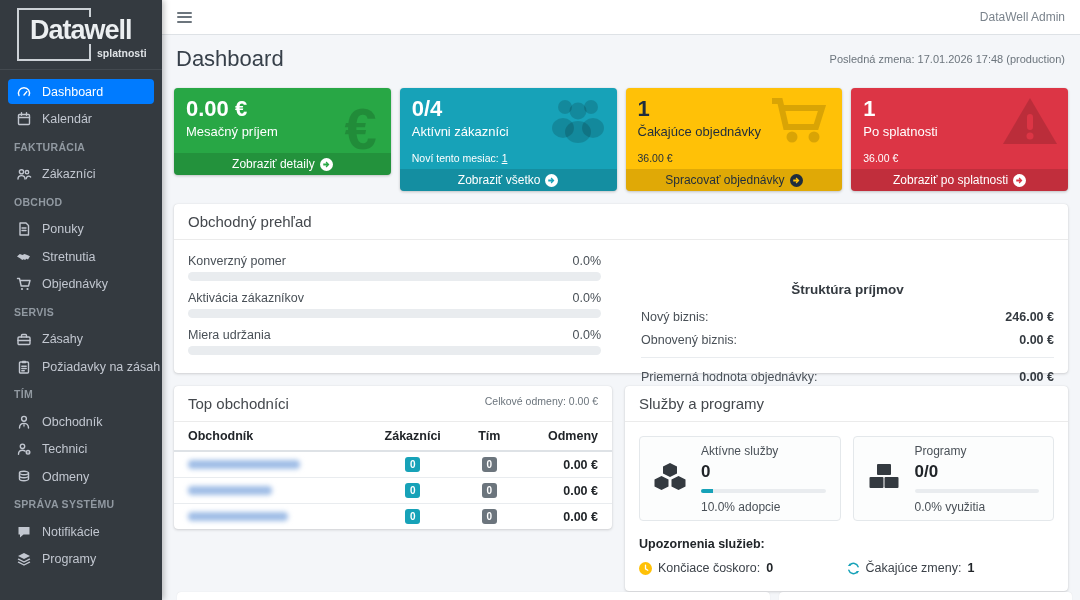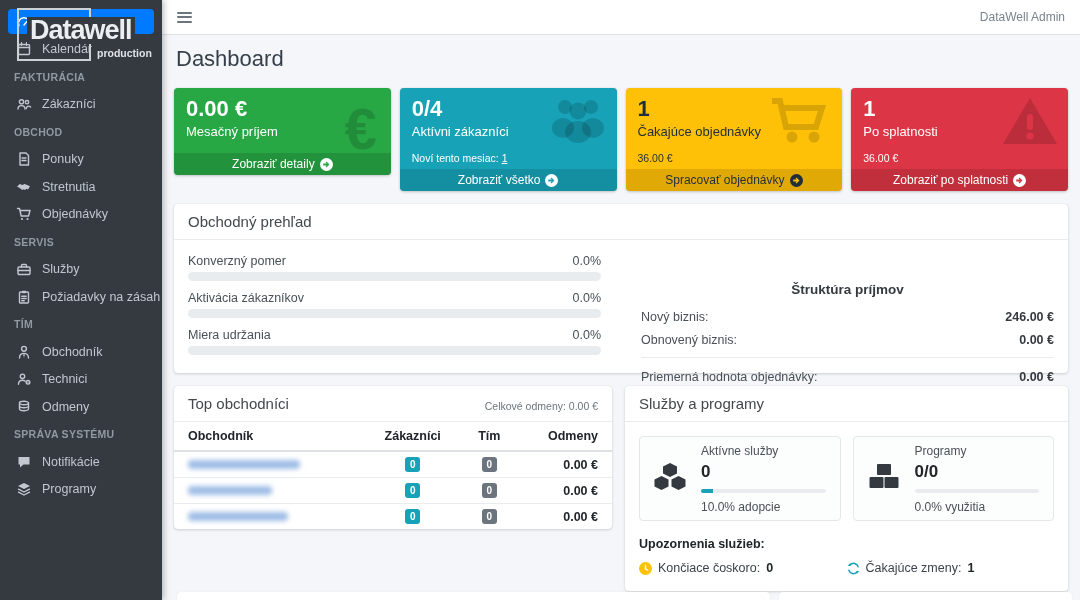--- a/index.html
+++ b/index.html
@@ -2,21 +2,21 @@
 <html><head>
 <meta charset="utf-8">
 <style>
   * { margin:0; padding:0; box-sizing:border-box; }
   html,body { width:1080px; height:600px; overflow:hidden;
     font-family:"Liberation Sans","DejaVu Sans",sans-serif; background:#f4f6f9; }
   .app { display:flex; width:1080px; height:600px; position:relative; }
 
   
   .sidebar { width:162px; height:600px; background:#343a40; flex-shrink:0;
-    display:flex; flex-direction:row; box-shadow:2px 0 6px rgba(0,0,0,.25); z-index:5; }
+    display:flex; flex-direction:column; box-shadow:2px 0 6px rgba(0,0,0,.25); z-index:5; }
   .brand { height:70px; position:relative; border-bottom:1px solid rgba(255,255,255,.08); flex-shrink:0; }
   .brand-box { position:absolute; left:17px; top:8px; width:74px; height:53px; border:2px solid #ccd1d6; }
   .brand-name { position:absolute; left:27px; top:17px; font-size:27px; font-weight:bold;
     color:#eceff1; background:#343a40; padding:0 3px; line-height:1; letter-spacing:-1px; }
   .brand-sub { position:absolute; left:95px; top:47px; font-size:10.5px; font-weight:bold;
     color:#dfe3e6; background:#343a40; padding:0 2px; }
   .nav { padding:8px 8px 0 8px; flex:1; overflow:hidden; }
   .nav-row { height:27.5px; display:flex; align-items:center; }
   .nav-item { width:100%; height:25px; display:flex; align-items:center; gap:9px;
     padding:0 7px; border-radius:4px; color:#c2c7d0; font-size:12.5px; white-space:nowrap; cursor:pointer; }
@@ -55,21 +55,21 @@
   .sb-icon { position:absolute; right:8px; top:6px; z-index:0; }
   .sb-icon.euro-glyph { font-size:58px; font-weight:bold; color:rgba(0,0,0,.16); line-height:1; top:12px; right:14px; }
   .sb-footer { height:22px; background:rgba(0,0,0,.12); display:flex; align-items:center;
     justify-content:center; gap:5px; font-size:12px; cursor:pointer; flex-shrink:0; }
   .small-box.dark-text, .small-box.dark-text .sb-footer { color:#1f2d3d; }
 
   
   .card { background:#fff; border-radius:4px;
     box-shadow:0 0 1px rgba(0,0,0,.125), 0 1px 3px rgba(0,0,0,.15); }
   .card-header { padding:9px 14px; border-bottom:1px solid rgba(0,0,0,.08);
-    display:flex; align-items:flex-end; justify-content:space-between; }
+    display:flex; align-items:flex-start; justify-content:space-between; }
   .card-title { font-size:15px; color:#44484d; }
   .card-header-note { font-size:10.5px; color:#6c757d; }
 
   
   .card-overview { margin-top:13px; height:169px; }
   .ov-body { display:flex; padding:14px 14px 0 14px; }
   .ov-left { flex:1; padding-right:20px; }
   .metric { margin-bottom:10px; }
   .metric-line { display:flex; justify-content:space-between; font-size:12.5px; color:#495057; margin-bottom:4px;gap:20px; }
   .progress { height:9px; background:#e9ecef; border-radius:5px; overflow:hidden; }
@@ -126,21 +126,21 @@
 </style>
 </head>
 <body>
 
 <div class="app">
 
   <aside class="sidebar">
     <div class="brand">
       <div class="brand-box"></div>
       <div class="brand-name">Datawell</div>
-      <div class="brand-sub">production</div>
+      <div class="brand-sub">splatnosti</div>
     </div>
     <nav class="nav">
 
       <div class="nav-row">
           <div class="nav-item active">
         <span class="nav-icon">
               <svg width="16" height="16" viewBox="0 0 16 16">
                 <path d="M3 11.5a5.5 5.5 0 1 1 10 0"></path>
                 <path d="M8 11l2.8-3.4"></path>
               </svg>
@@ -225,21 +225,21 @@
         </div>
 
       <div class="nav-row">
           <div class="nav-item">
         <span class="nav-icon">
               <svg width="16" height="16" viewBox="0 0 16 16">
                 <rect x="2" y="6" width="12" height="7.5" rx="1"></rect>
                 <path d="M5.5 6V4.5a1 1 0 0 1 1-1h3a1 1 0 0 1 1 1V6M2 9.5h12"></path>
               </svg>
             </span>
-        <span>Služby</span>
+        <span>Zásahy</span>
           </div>
         </div>
 
       <div class="nav-row">
           <div class="nav-item">
         <span class="nav-icon">
               <svg width="16" height="16" viewBox="0 0 16 16">
                 <rect x="3.5" y="3" width="9" height="11" rx="1"></rect>
                 <rect class="fl" x="6" y="1.8" width="4" height="2.4" rx="0.5"></rect>
                 <path d="M5.8 7.2h4.4M5.8 9.5h4.4M5.8 11.8h2.5"></path>
@@ -329,20 +329,21 @@
       <div class="hamburger">
           <span></span>
           <span></span>
           <span></span>
         </div>
       <div class="navbar-user">DataWell Admin</div>
     </div>
 
     <div class="content-header">
       <div class="page-title">Dashboard</div>
+      <div class="header-meta">Posledná zmena: 17.01.2026 17:48 (production)</div>
     </div>
 
     <div class="content">
 
       <div class="boxes">
 
         <div class="small-box short" style="background-color: rgb(40, 167, 69);">
           <div class="inner">
             <div class="sb-value">0.00 €</div>
             <div class="sb-label">Mesačný príjem</div>

